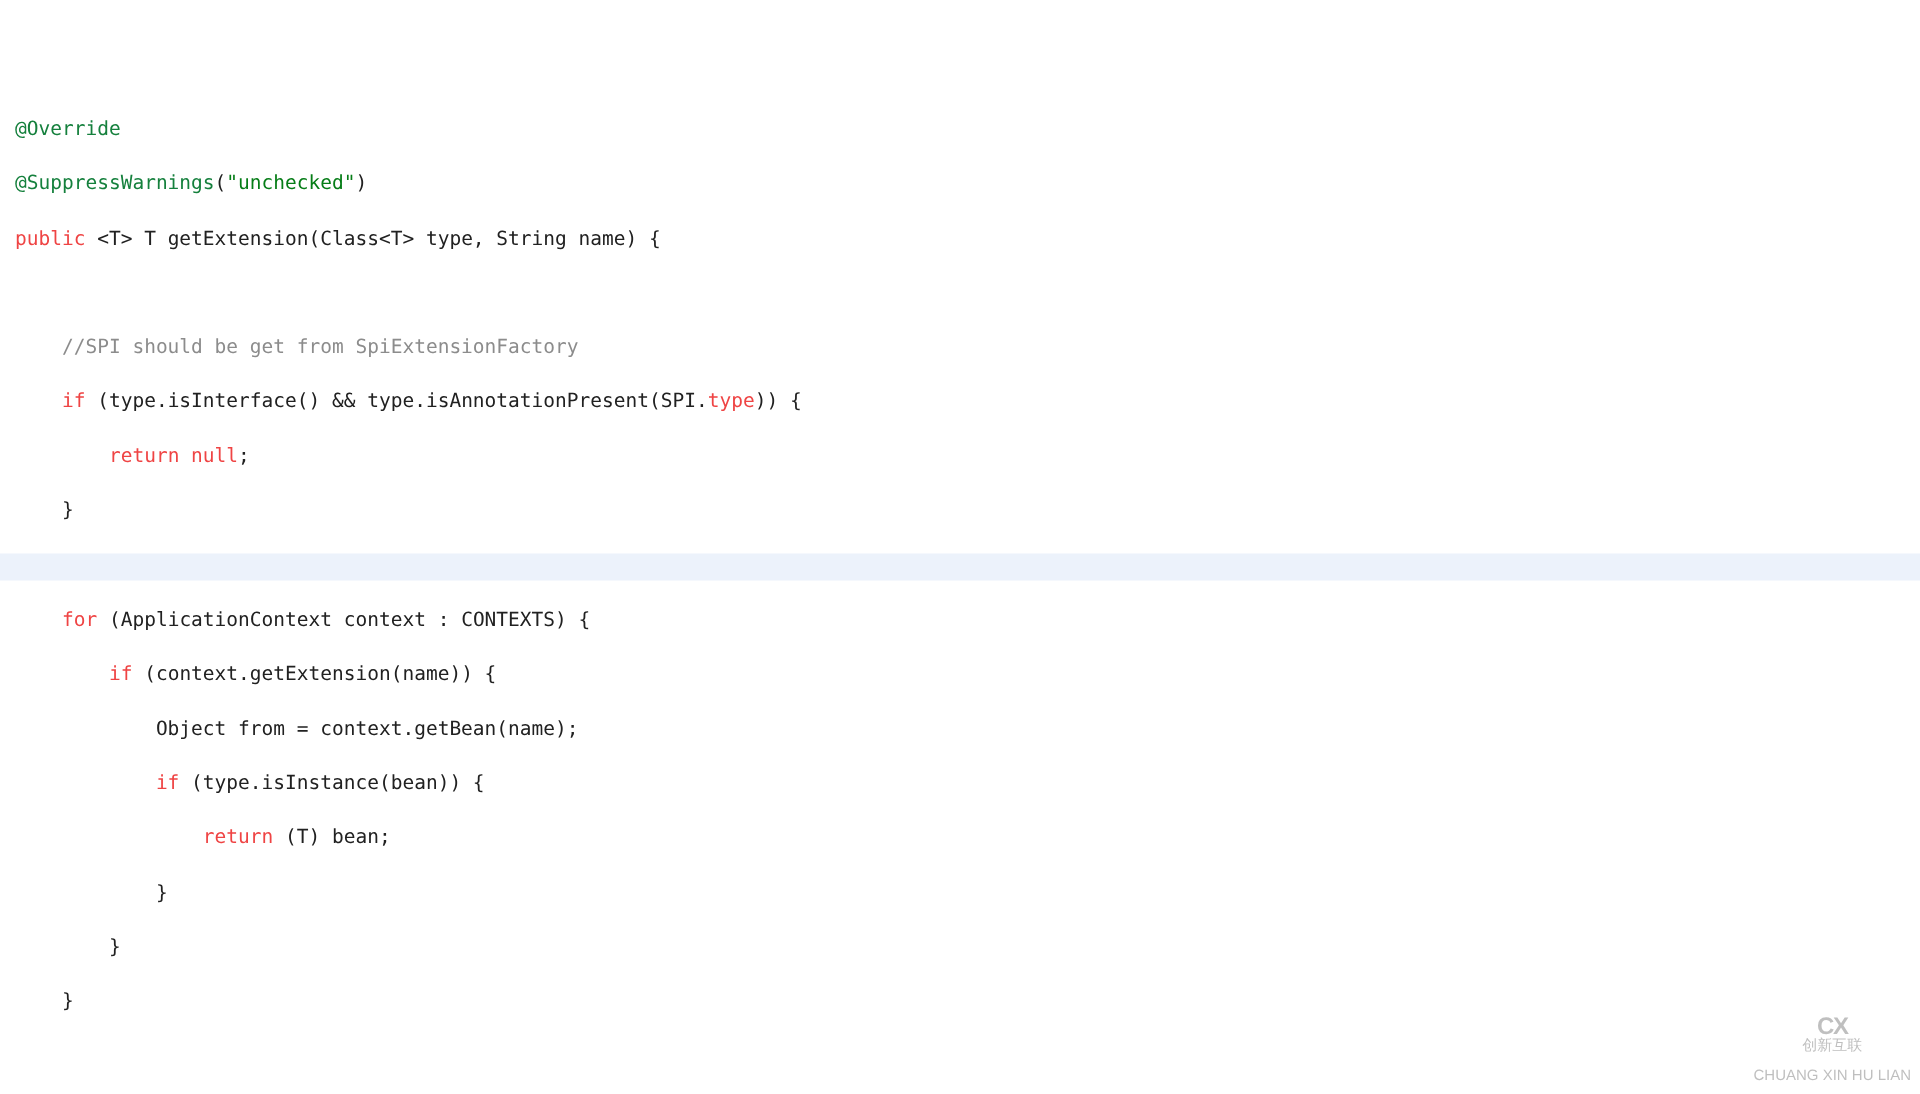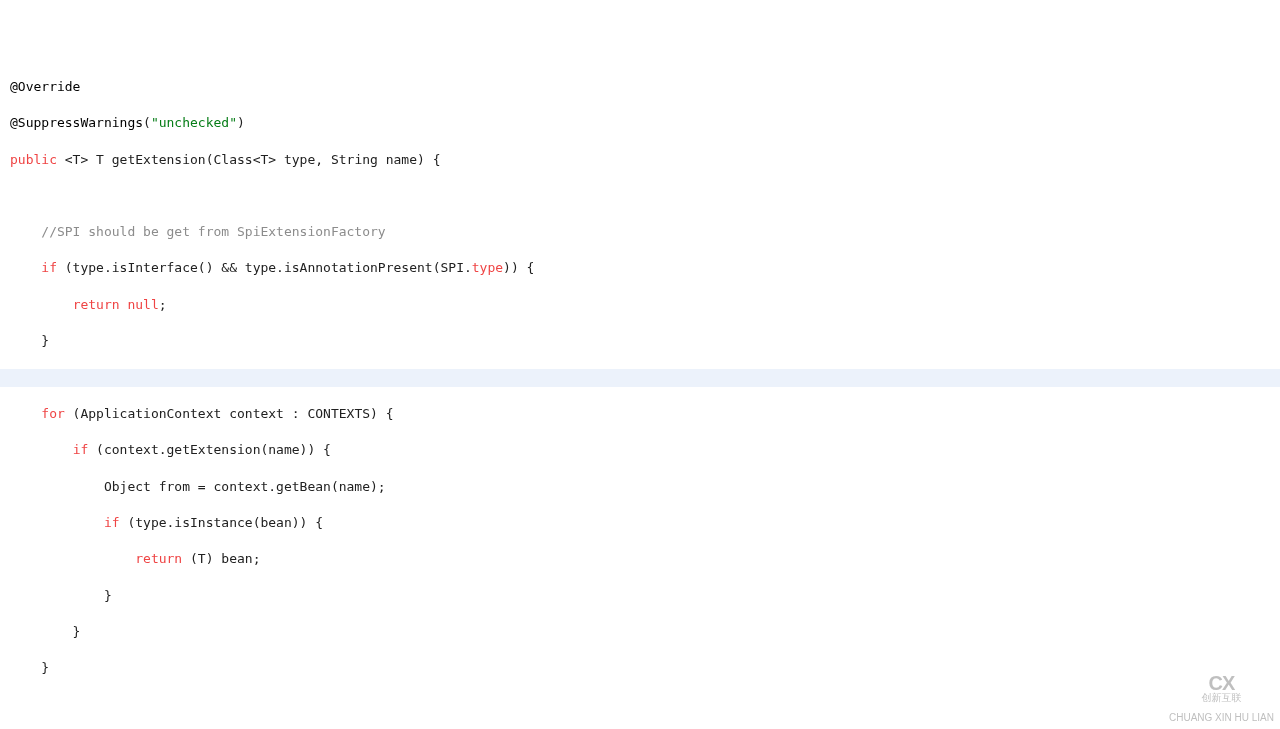--- a/index.html
+++ b/index.html
@@ -9,35 +9,35 @@
     font-size: 13px;
     line-height: 1.4;
     background: #ffffff;
     color: #212121;
     white-space: pre;
     overflow-x: hidden;
   }
   .line { display: block; min-height: 18px; }
   .hl { background: #ecf2fb; margin-left:-10px; padding-left:10px; width: calc(100% + 20px); }
   .kw { color: #ef4444; }
-  .ann { color: #000000; }
+  .ann { color: #15803d; }
   .str { color: #067d17; }
   .com { color: #8c8c8c; text-align: center; }
   .watermark {
     position: fixed;
     bottom: 6px;
     right: 6px;
     font-family: sans-serif;
     font-size: 10px;
     color: #b0b0b0;
     opacity: 0.8;
     text-align: center;
     line-height: 1;
   }
-  .watermark .big { font-size: 20px; font-weight: bold; letter-spacing: -1px; }
+  .watermark .big { font-size: 16px; font-weight: bold; letter-spacing: -1px; }
 </style>
 </head>
 <body>
 
 
 
 <span class="line"><span class="ann">@Override</span></span>
 <span class="line"><span class="ann">@SuppressWarnings</span><span>(</span><span class="str">"unchecked"</span><span>)</span></span>
 <span class="line"><span class="kw">public</span><span> &lt;T&gt; T getExtension(Class&lt;T&gt; type, String name) {</span></span>
 <span class="line"></span>

